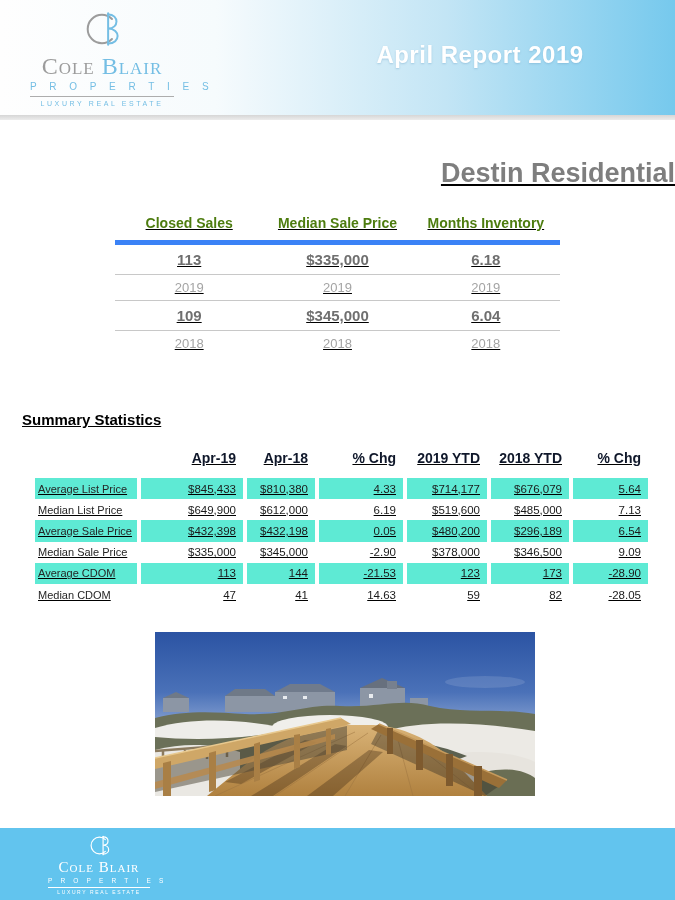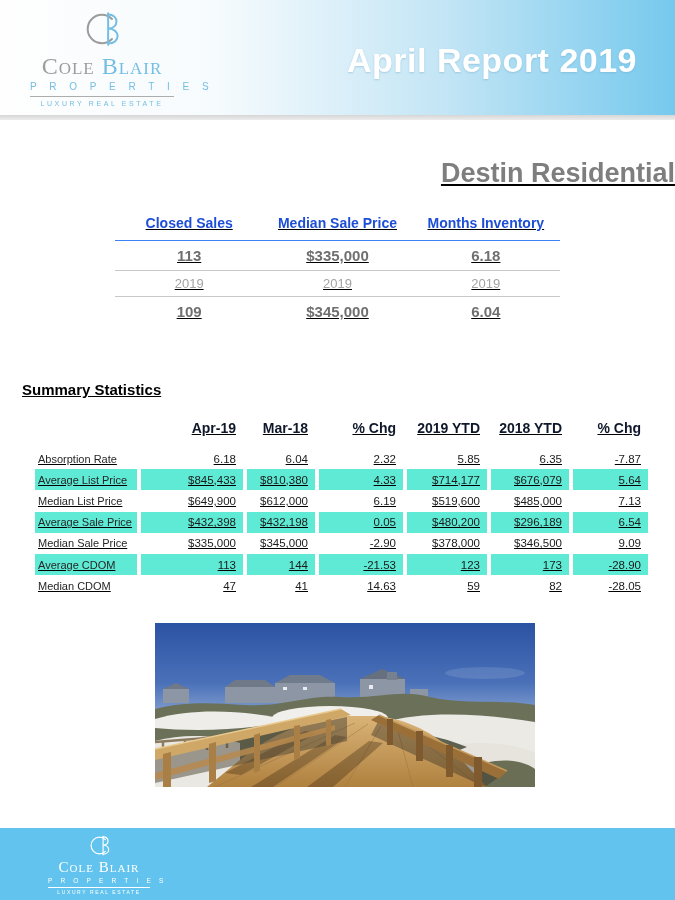--- a/index.html
+++ b/index.html
@@ -12,32 +12,32 @@
   .logo-block{position:absolute;left:28px;top:6px;width:148px;text-align:center;line-height:1;}
   .monogram svg{width:46px;height:46px;display:block;margin:0 auto;}
   .mono-c{stroke:#9C9C9C;}
   .mono-b{stroke:#74BEE4;}
   .lg-name{font-family:"Liberation Serif",serif;font-variant:small-caps;font-size:24px;
            letter-spacing:1px;color:#9C9C9C;margin-top:2px;white-space:nowrap;}
   .lg-blair{color:#74BEE4;}
   .lg-props{color:#74BEE4;font-size:10px;letter-spacing:5px;margin:4px 2px 0;
             padding-bottom:4px;border-bottom:1.5px solid #ADADAD;white-space:nowrap;}
   .lg-tag{color:#74BEE4;font-size:7px;letter-spacing:2.6px;margin-top:3px;white-space:nowrap;}
-  .report-title{position:absolute;left:312px;top:41px;width:360px;margin:0;text-align:center;
-    color:#FFFFFF;font-size:34px;font-weight:bold;letter-spacing:.5px;
+  .report-title{position:absolute;left:300px;top:41px;width:360px;margin:0;text-align:center;
+    color:#FFFFFF;font-size:24px;font-weight:bold;letter-spacing:.5px;
     text-shadow:0 1px 2px rgba(110,165,200,.45);}
   .header-rule{height:5px;background:linear-gradient(#D6D6D6,#ECECEC);}
 
   
   .page-title{margin:38px 0 0;text-align:right;color:#7E7E7E;font-size:27px;font-weight:bold;}
 
   
   table.overview{width:445px;margin:20px auto 0;border-collapse:collapse;table-layout:fixed;}
-  .overview th{color:#1d4ed8;font-weight:bold;font-size:14px;text-align:center;
-               padding:6px 0 9px;border-bottom:1px solid #3b82f6;}
+  .overview th{color:#4d7c0f;font-weight:bold;font-size:14px;text-align:center;
+               padding:6px 0 9px;border-bottom:5px solid #3b82f6;}
   .overview td{text-align:center;border-bottom:1px solid #C8C8C8;}
   .overview tr.bold td{color:#6F6F6F;font-weight:bold;font-size:15px;padding:6px 0;}
   .overview tr.year td{color:#A4A4A4;font-size:13px;padding:5px 0;}
   .overview tbody tr:last-child td{border-bottom:none;}
 
   
   .summary-title{margin:55px 0 0 22px;font-size:15px;font-weight:bold;color:#000;}
   table.stats{border-collapse:separate;border-spacing:0;table-layout:fixed;
               width:613px;margin:22px 0 0 35px;font-size:11.5px;color:#1A1A1A;}
   .stats thead th{font-size:14px;font-weight:bold;text-align:right;color:#0f172a;
@@ -104,56 +104,52 @@
         <tr class="year">
           <td>2019</td>
           <td>2019</td>
           <td>2019</td>
         </tr>
         <tr class="bold">
           <td>109</td>
           <td>$345,000</td>
           <td>6.04</td>
         </tr>
+        <tr class="year">
+          <td>2018</td>
+          <td>2018</td>
+          <td>2018</td>
+        </tr>
       </tbody>
   </table>
 
   <h3 class="summary-title">Summary Statistics</h3>
 
   <table class="stats">
     <colgroup>
       <col style="width:102px">
         <col style="width:106px">
         <col style="width:72px">
       <col style="width:88px">
         <col style="width:84px">
         <col style="width:82px">
         <col style="width:79px">
     </colgroup>
     <thead>
         <tr>
           <th></th>
           <th>Apr-19</th>
-          <th>Mar-18</th>
+          <th>Apr-18</th>
           <th>% Chg</th>
           <th>2019 YTD</th>
           <th>2018 YTD</th>
           <th>% Chg</th>
         </tr>
       </thead>
     <tbody>
-        <tr>
-          <td class="label">Absorption Rate</td>
-          <td>6.18</td>
-          <td>6.04</td>
-          <td>2.32</td>
-          <td>5.85</td>
-          <td>6.35</td>
-          <td>-7.87</td>
-        </tr>
         <tr class="shade">
           <td class="label">Average List Price</td>
           <td>$845,433</td>
           <td>$810,380</td>
           <td>4.33</td>
           <td>$714,177</td>
           <td>$676,079</td>
           <td>5.64</td>
         </tr>
         <tr>

